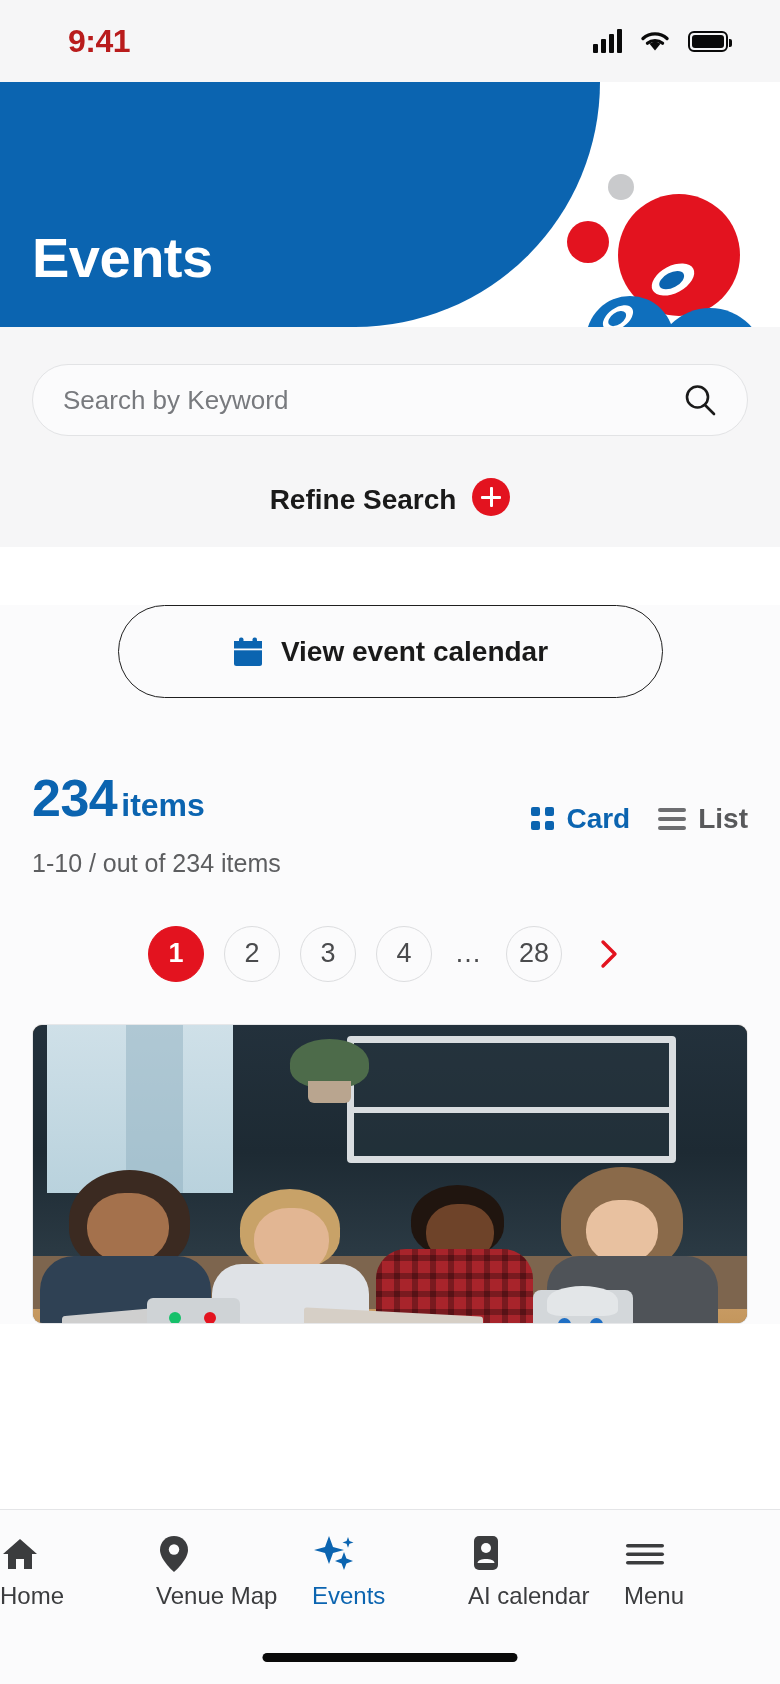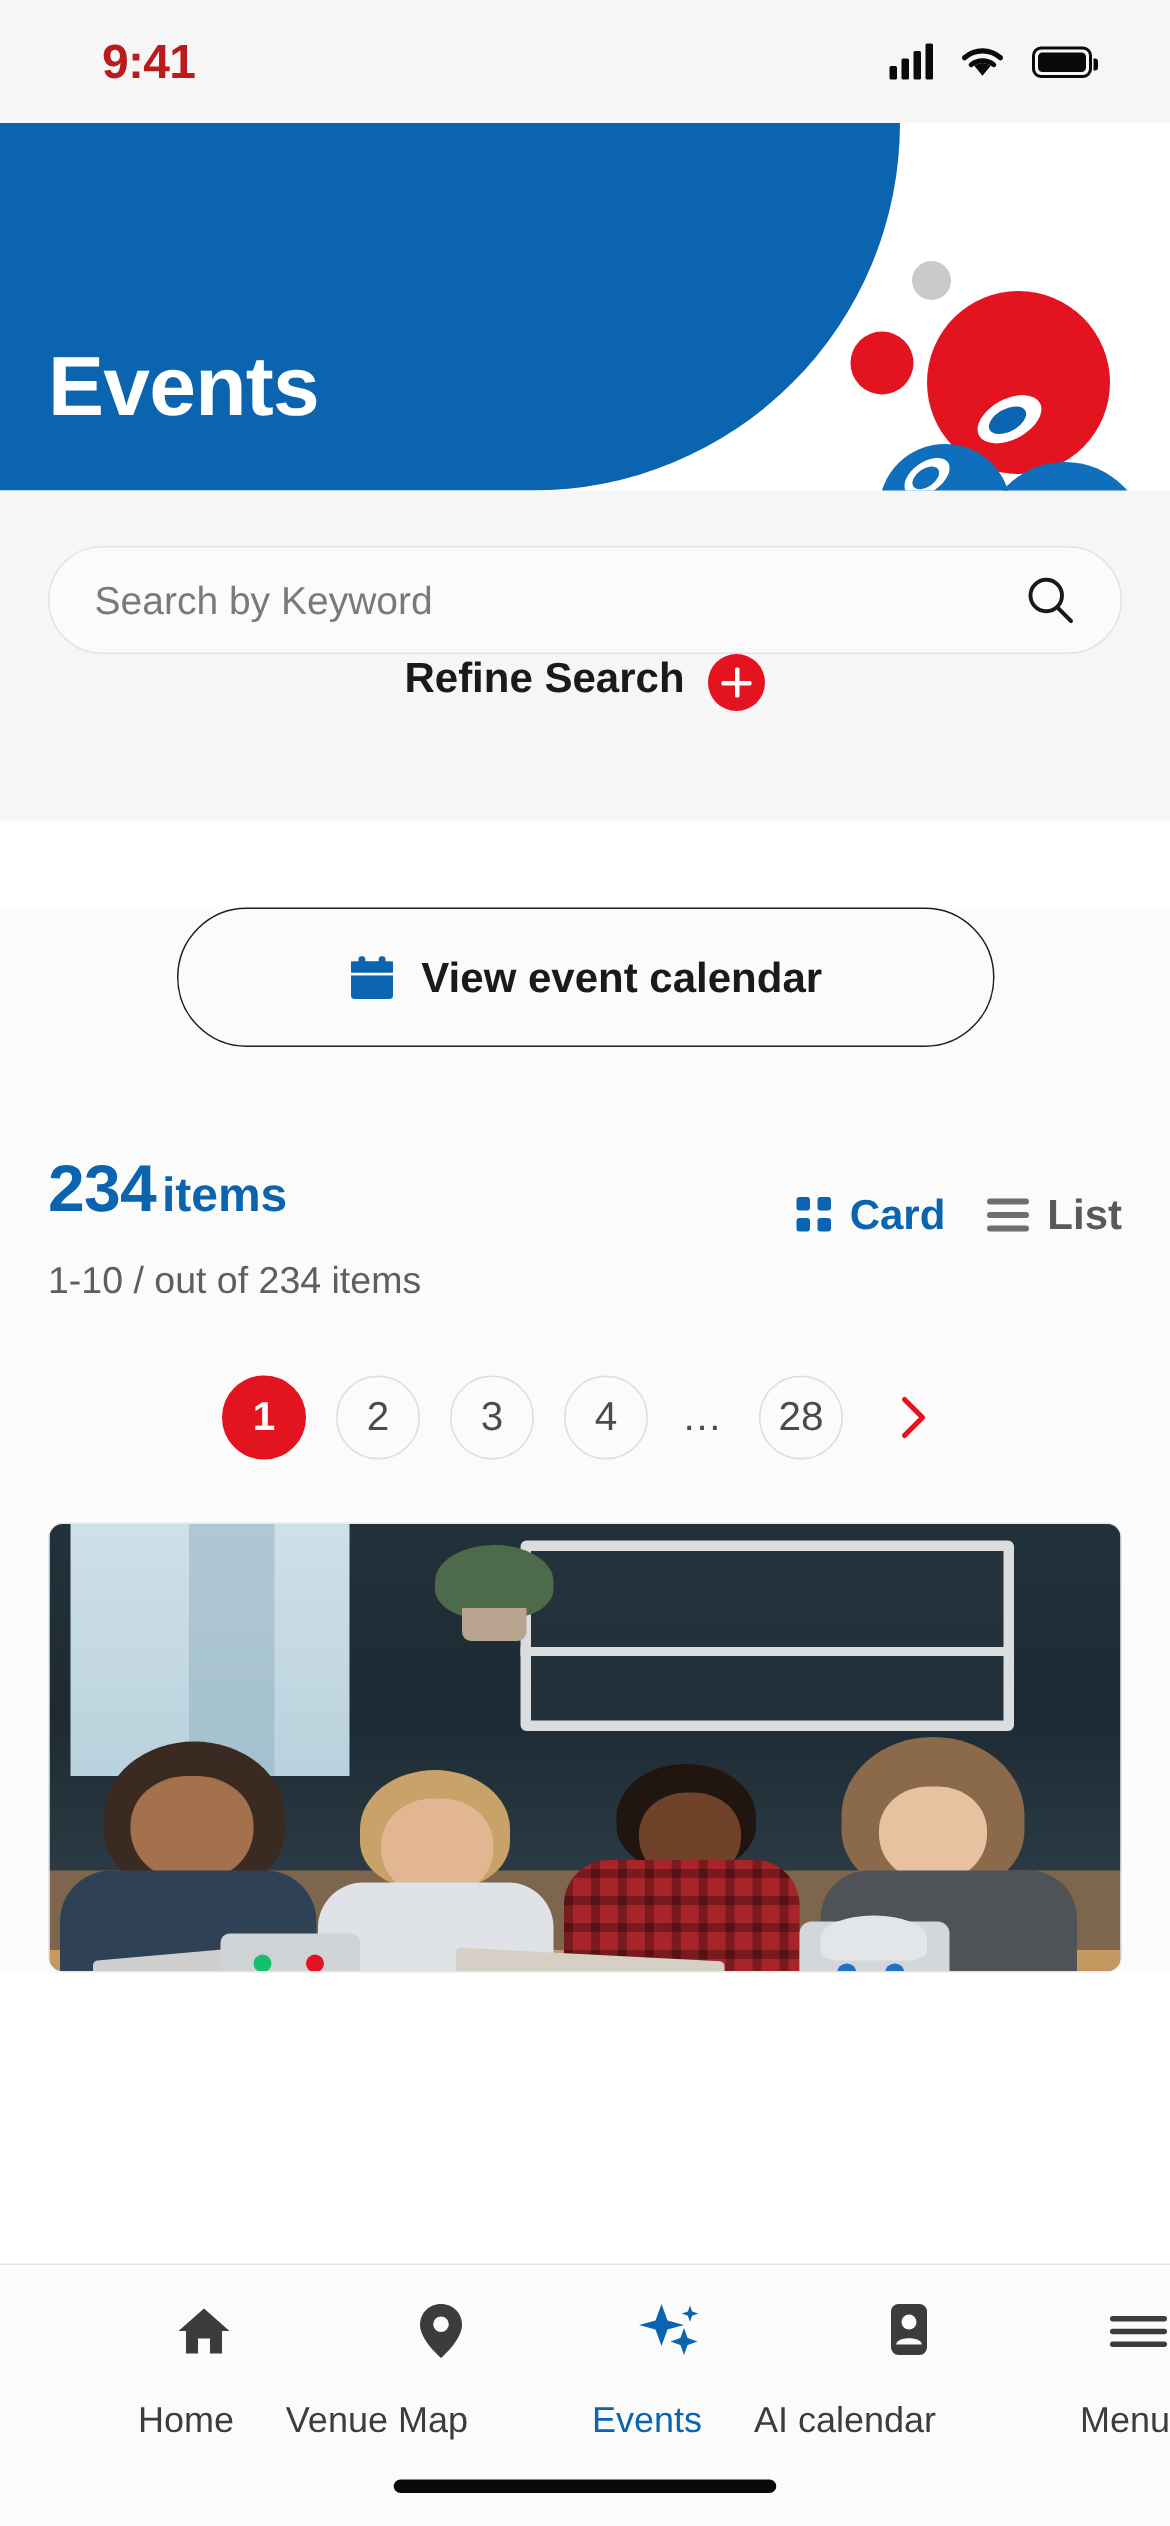--- a/index.html
+++ b/index.html
@@ -108,22 +108,23 @@
     border:none;
     outline:none;
     background:transparent;
     font-family:"Liberation Sans", sans-serif;
     font-size:26px;
     color:#2b2b2b;
   }
   .searchbox input::placeholder { color:#787a7e; }
   .search-ico { width:34px; height:34px; flex-shrink:0; }
   .refine {
+    margin-top:42px;
     display:flex;
-    align-items:flex-start;
+    align-items:flex-end;
     justify-content:center;
     gap:16px;
   }
   .refine-label { font-size:28px; font-weight:700; color:#1a1a1a; }
   .refine-plus {
     width:38px; height:38px; border-radius:50%;
     background:#e3131f;
     position:relative;
   }
   .refine-plus::before, .refine-plus::after {
@@ -144,21 +145,21 @@
     background:#fbfbfc;
   }
   .cal-ico { width:32px; height:32px; flex-shrink:0; }
   .calbtn-label { font-size:28px; font-weight:700; color:#1a1a1a; }
 
   .resultsrow {
     margin-top:70px;
     display:flex; align-items:baseline; justify-content:space-between;
   }
   .count { color:#0b64b0; }
-  .count .num { font-size:44px; font-weight:700; letter-spacing:-0.5px; }
+  .count .num { font-size:52px; font-weight:700; letter-spacing:-0.5px; }
   .count .unit { font-size:32px; font-weight:600; margin-left:4px; }
   .viewtoggle { display:flex; align-items:center; gap:28px;margin-top:13px; }
   .vt { display:flex; align-items:center; gap:12px; }
   .vt-label { font-size:28px; font-weight:700; }
   .vt.active .vt-label { color:#0b64b0; }
   .vt.inactive .vt-label { color:#58595b; }
   .grid-ico { display:grid; grid-template-columns:repeat(2,9px); gap:5px; }
   .grid-ico i { display:block; width:9px; height:9px; background:#0b64b0; border-radius:2px; }
   .list-ico { width:28px; display:flex; flex-direction:column; gap:5px; }
   .list-ico i { display:block; height:4px; background:#6d6e71; border-radius:2px; }
@@ -248,21 +249,21 @@
   
   .bottomnav {
     position:absolute; left:0; bottom:0; width:780px; height:175px;
     background:#fbfbfc;
     border-top:1px solid #e4e5e7;
     display:flex;
     padding-top:22px;
   }
   .nav-item {
     flex:1;
-    display:flex; flex-direction:column; align-items:flex-end; gap:24px;
+    display:flex; flex-direction:column; align-items:flex-start; gap:6px;
   }
   .nav-ico { height:44px; display:flex; align-items:center; justify-content:center; }
   .nav-label { font-size:24px; color:#3b3c3e; }
   .nav-item.active .nav-label { color:#0b64b0; }
   .homebar {
     position:absolute; left:50%; transform:translateX(-50%);
     bottom:22px; width:255px; height:9px; background:#0a0a0a; border-radius:5px;
   }
 </style>
 </head>

